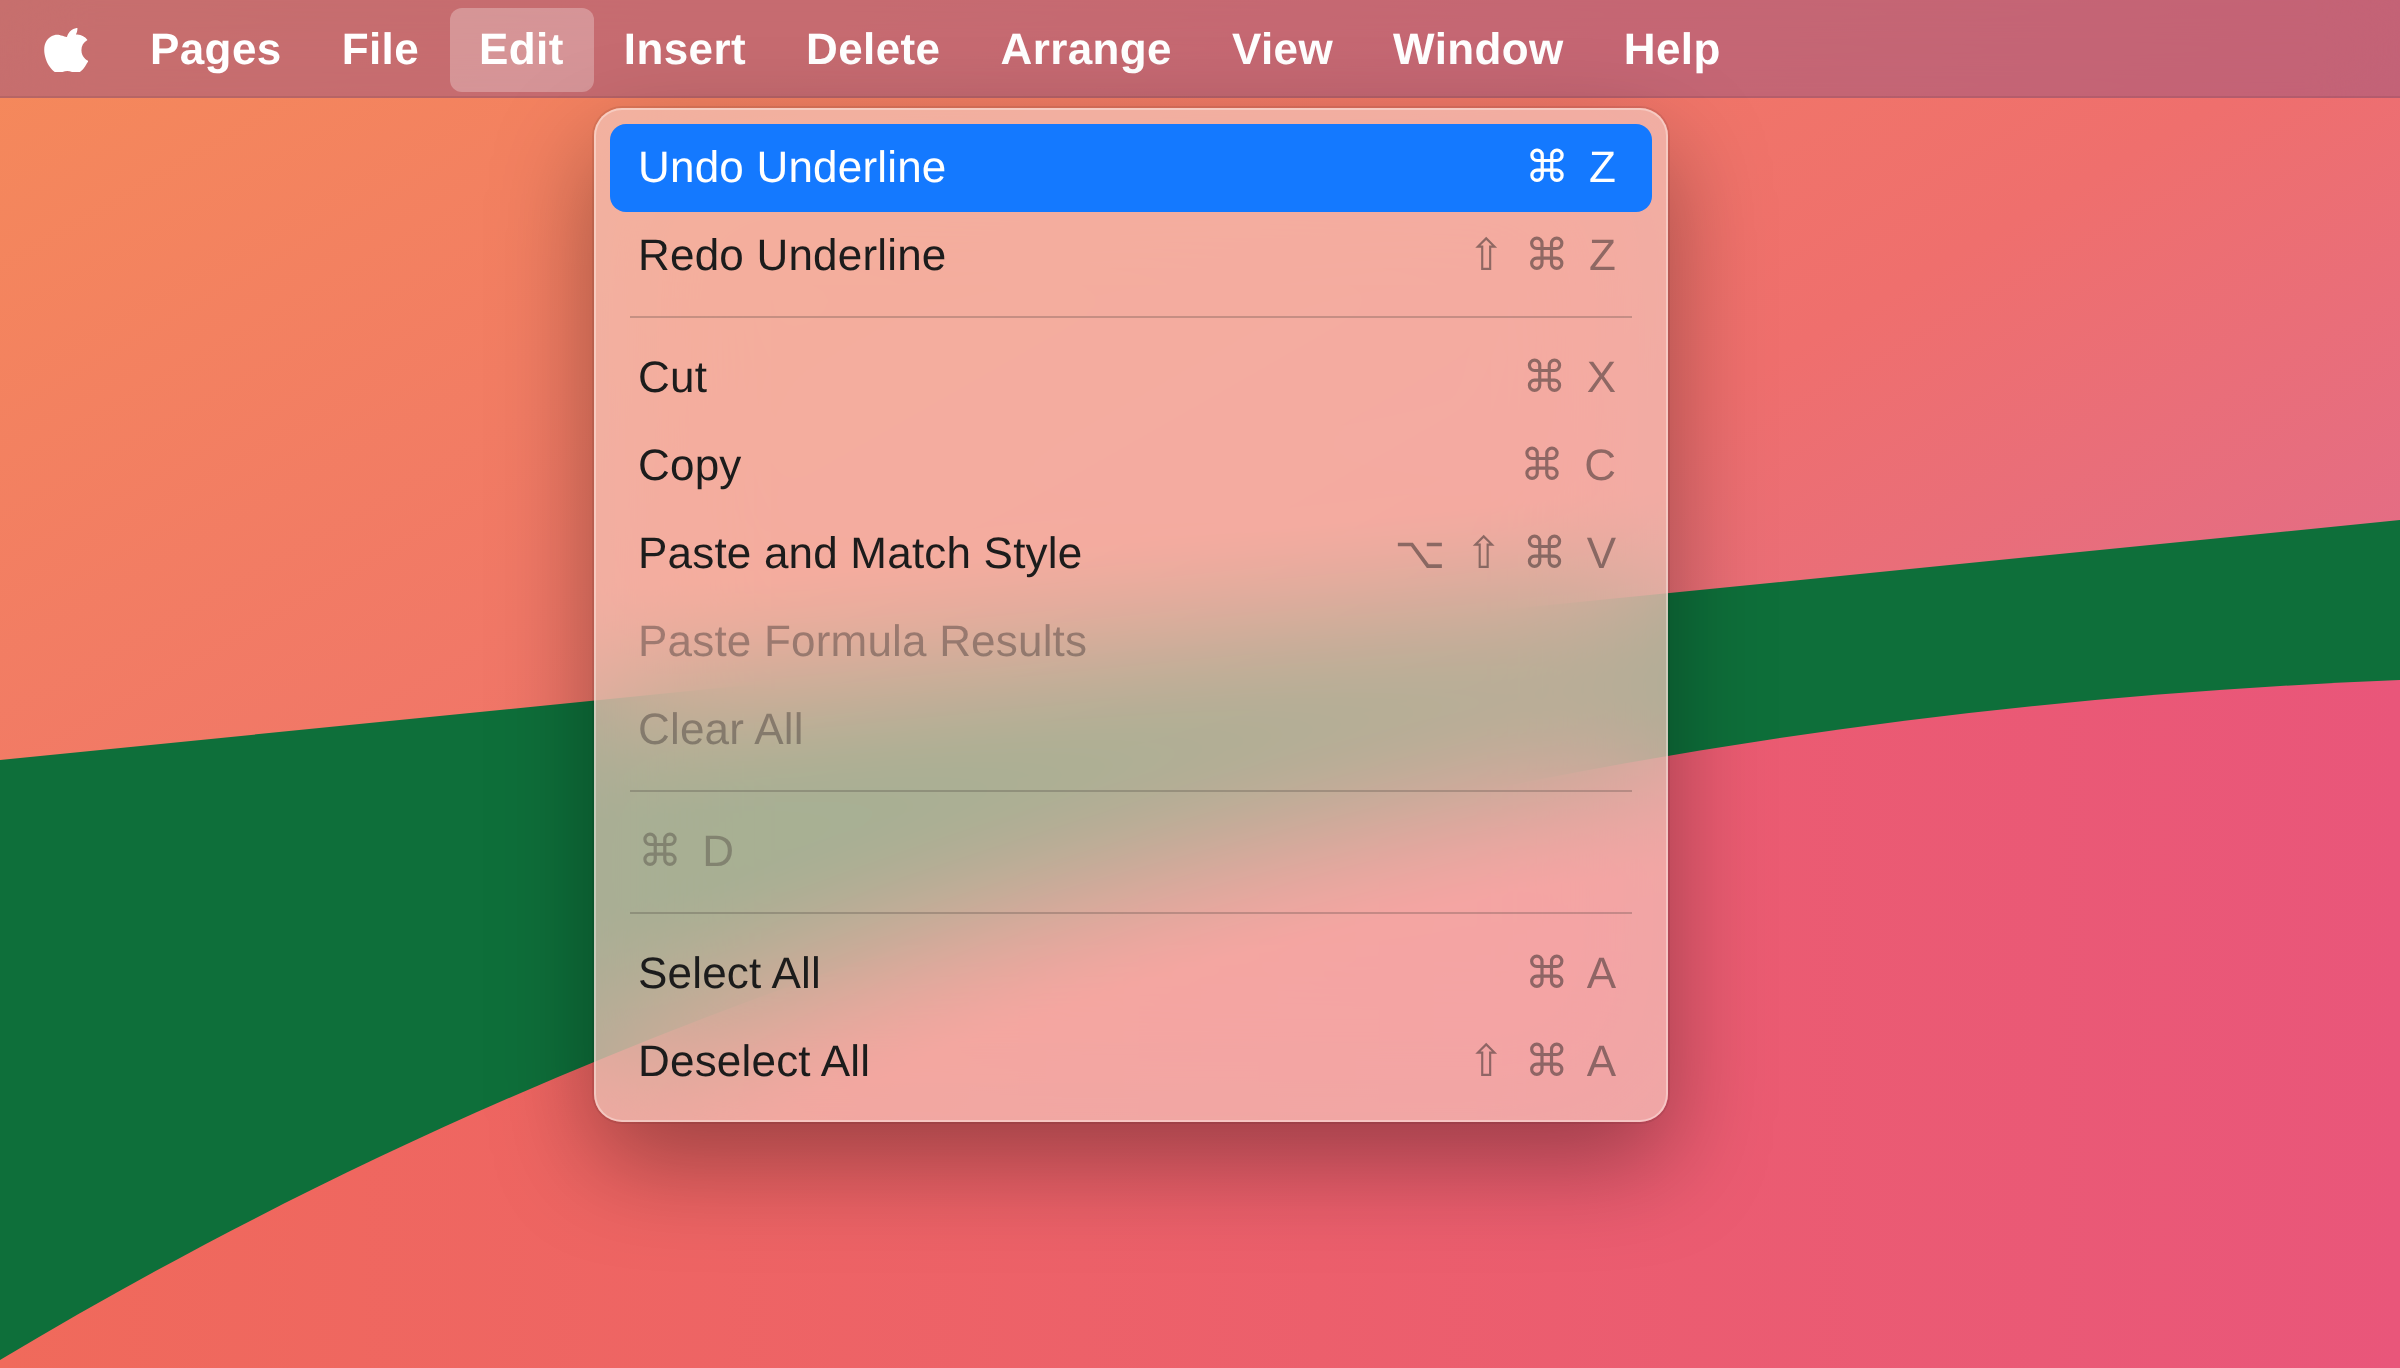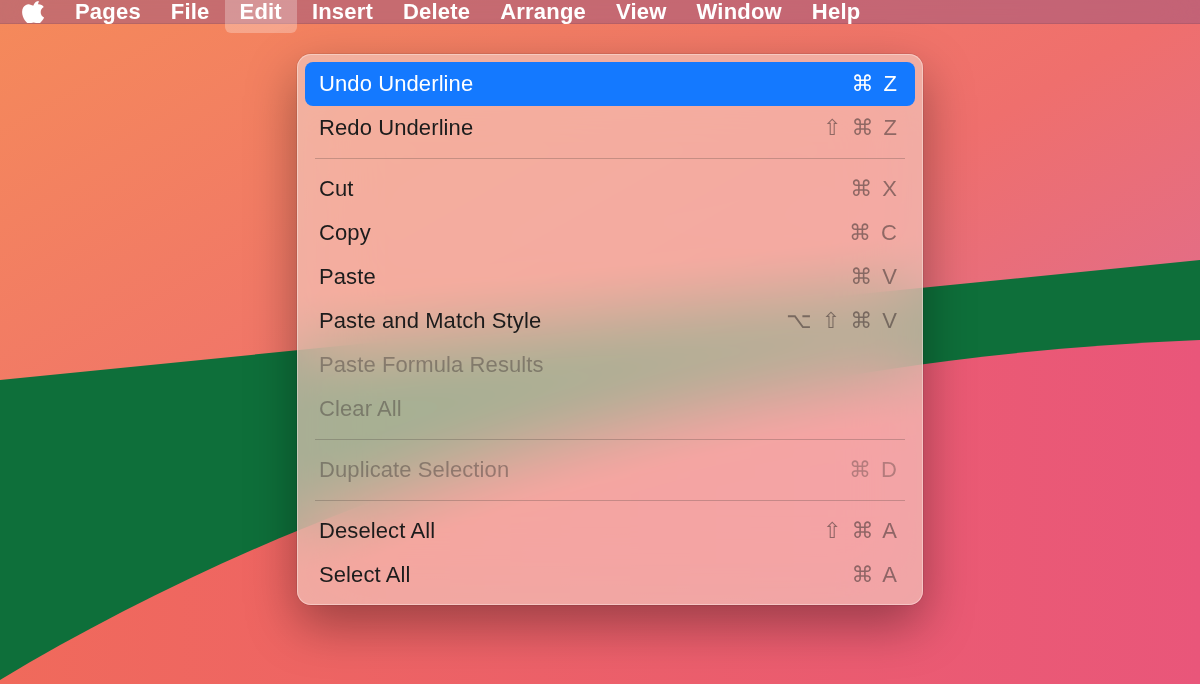--- a/index.html
+++ b/index.html
@@ -14,21 +14,21 @@
       position: absolute;
       inset: 0;
       z-index: 0;
     }
     .desktop-bg svg { display: block; }
 
     
     .menubar {
       position: relative;
       z-index: 2;
-      height: 24px;
+      height: 49px;
       display: flex;
       align-items: center;
       padding: 0 34px 0 22px;
       background: rgba(160, 90, 125, 0.55);
       -webkit-backdrop-filter: blur(20px);
       backdrop-filter: blur(20px);
       box-shadow: inset 0 -1px 0 rgba(0,0,0,0.08);
       gap: 0;
     }
     .apple-logo {
@@ -55,21 +55,21 @@
     .menubar-item.active {
       background: rgba(255,255,255,0.28);
       text-align: right;
     }
 
     
     .dropdown {
       position: absolute;
       top: 54px;
       left: 297px;
-      width: 626px;
+      width: 537px;
       z-index: 3;
       border-radius: 14px;
       background: rgba(240, 200, 190, 0.70);
       -webkit-backdrop-filter: blur(40px) saturate(140%);
       backdrop-filter: blur(40px) saturate(140%);
       box-shadow:
         0 0 0 1px rgba(0,0,0,0.08),
         0 20px 50px rgba(0,0,0,0.35),
         inset 0 0 0 1px rgba(255,255,255,0.35);
       padding: 8px;
@@ -169,53 +169,48 @@
   <div class="menu-item">
     <span>Cut</span>
     <span class="shortcut">⌘ X</span>
   </div>
 
   <div class="menu-item">
     <span>Copy</span>
     <span class="shortcut">⌘ C</span>
   </div>
 
-  <div class="menu-item">
-    <span>Paste</span>
-    <span class="shortcut">⌘ V</span>
-  </div>
 
   <div class="menu-item">
     <span>Paste and Match Style</span>
     <span class="shortcut">⌥ ⇧ ⌘ V</span>
   </div>
 
   <div class="menu-item disabled">
     <span>Paste Formula Results</span>
     <span class="shortcut"></span>
   </div>
 
 
   <div class="menu-item disabled">
     <span>Clear All</span>
     <span class="shortcut"></span>
   </div>
 
   <div class="menu-sep"></div>
 
   <div class="menu-item disabled">
-    <span>Duplicate Selection</span>
     <span class="shortcut">⌘ D</span>
   </div>
 
   <div class="menu-sep"></div>
+
+  <div class="menu-item">
+    <span>Select All</span>
+    <span class="shortcut">⌘ A</span>
+  </div>
 
   <div class="menu-item">
     <span>Deselect All</span>
     <span class="shortcut">⇧ ⌘ A</span>
   </div>
 
-  <div class="menu-item">
-    <span>Select All</span>
-    <span class="shortcut">⌘ A</span>
-  </div>
-
 </div>
 
 </body></html>

